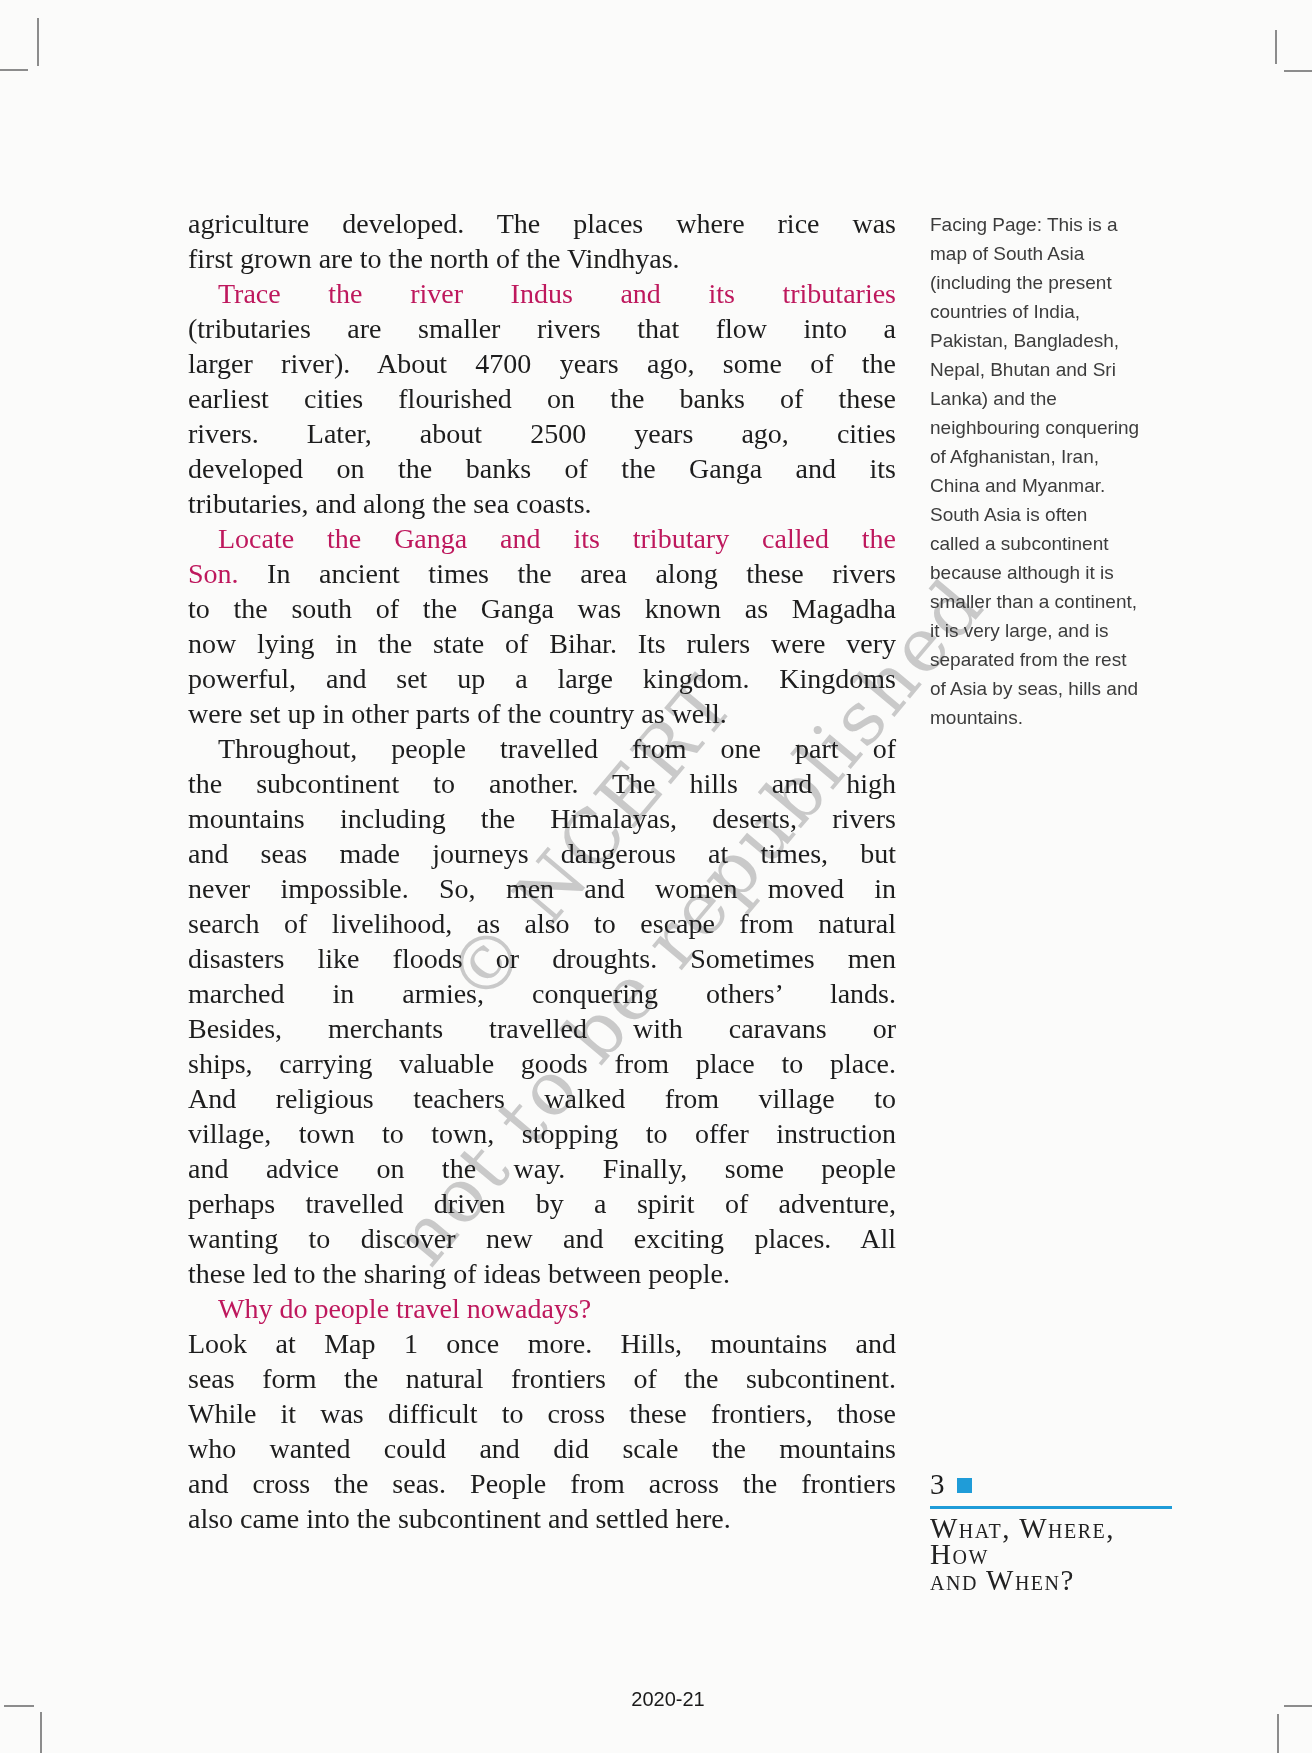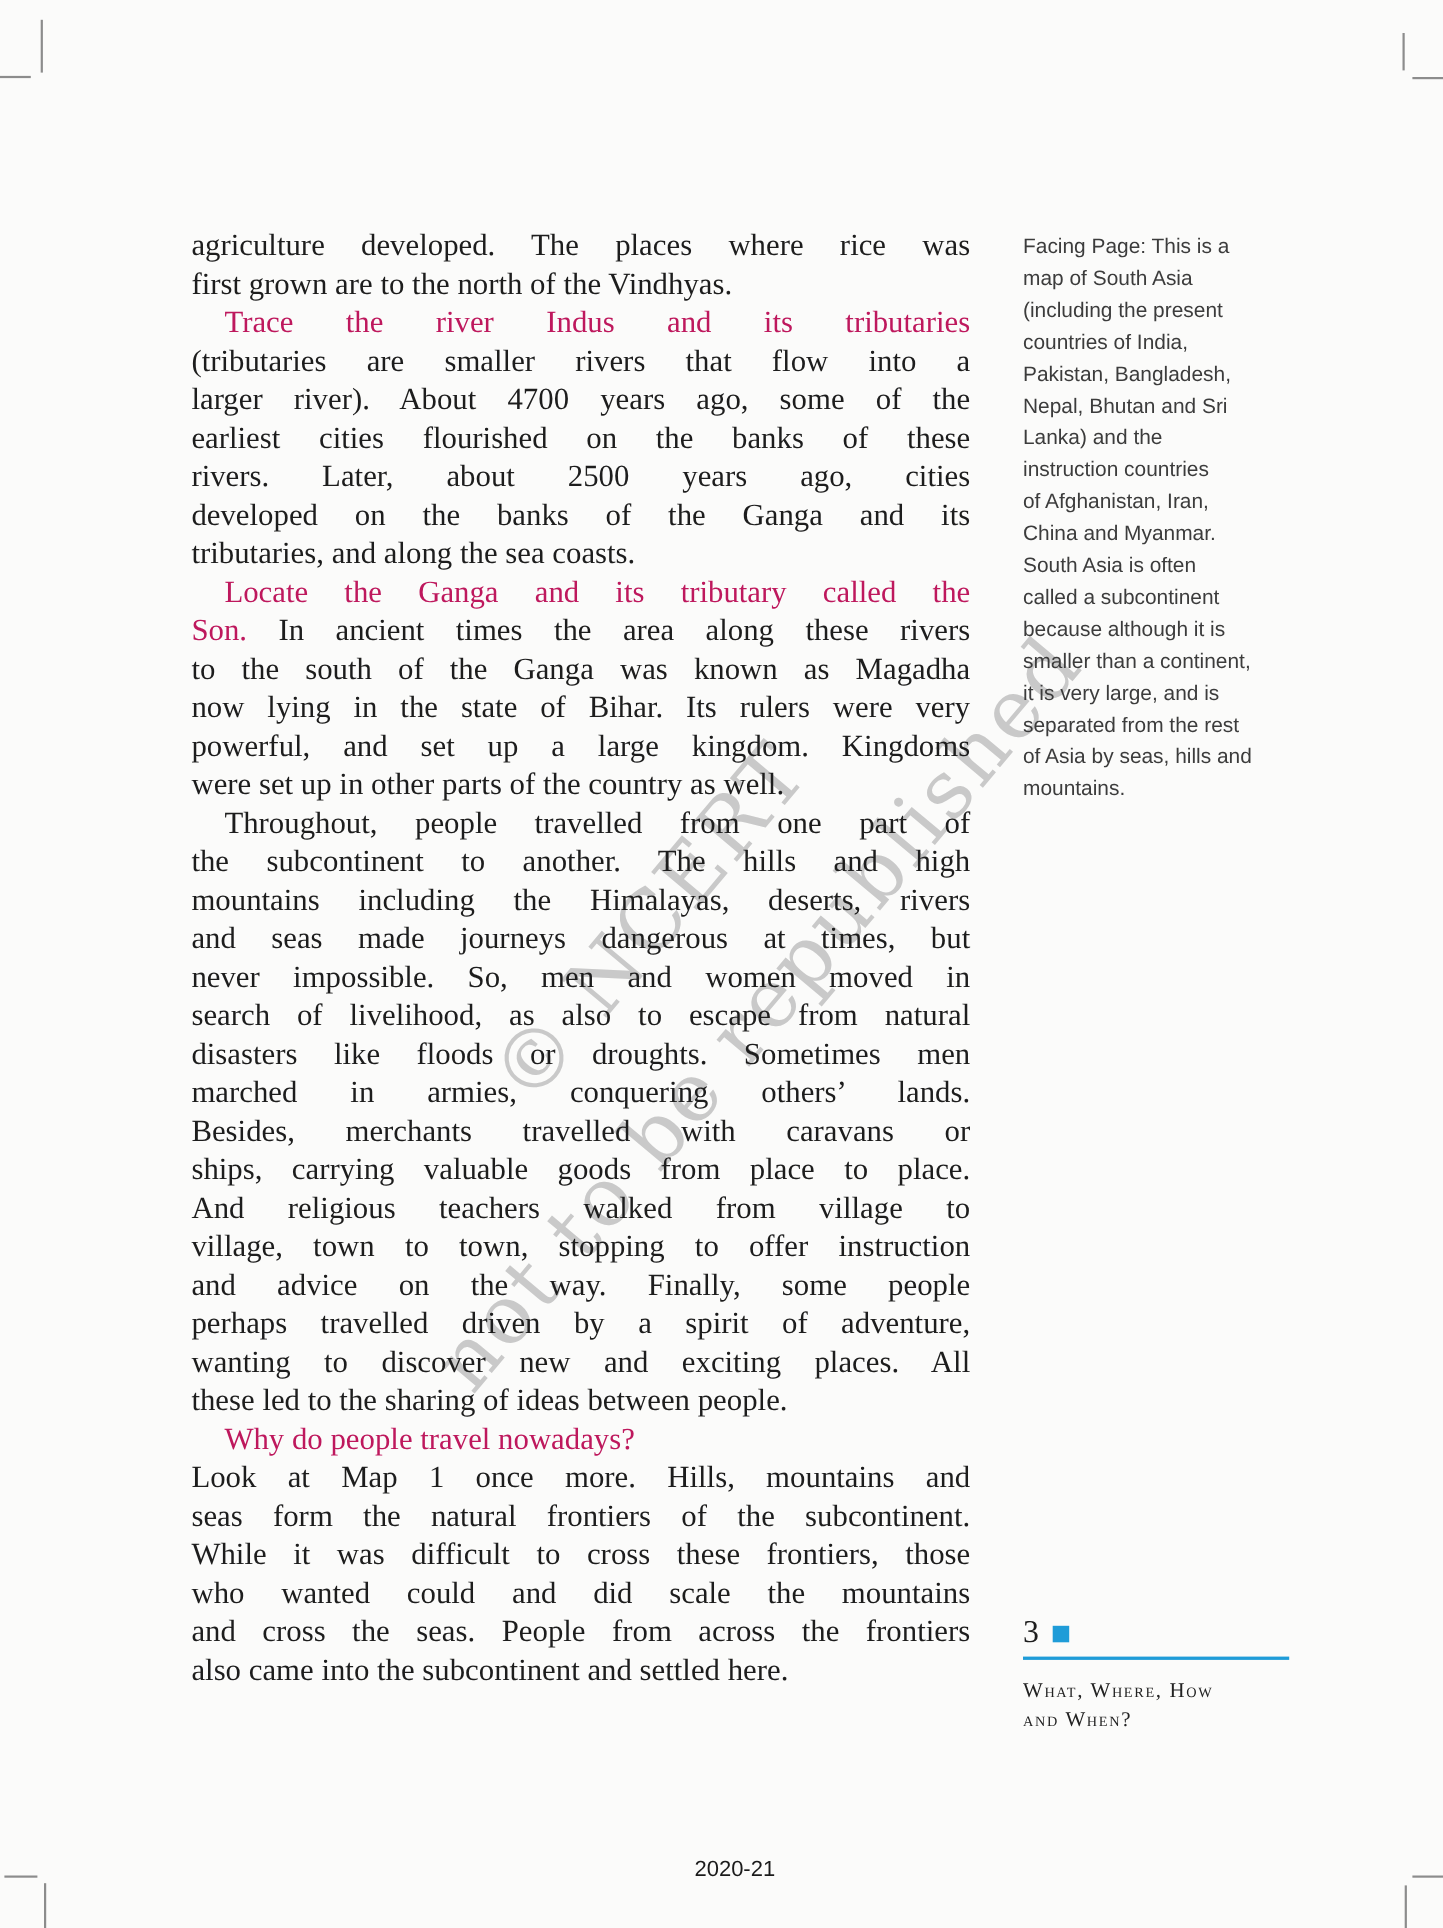--- a/index.html
+++ b/index.html
@@ -24,21 +24,21 @@
     font-size:74px;
     line-height:128px;
     letter-spacing:3px;
     color:#c9c9c9;
     white-space:nowrap;
     z-index:0;
   }
   
   .article{
     position:absolute;
-    left:174px;top:206px;width:708px;
+    left:188px;top:206px;width:708px;
     font-size:28px;
     line-height:35px;
     color:#1d1d1d;
     z-index:1;
   }
   .bline{width:708px;}
   .bline.just{text-align:justify;text-align-last:justify;}
   .bline.ind{text-indent:30px;}
   .m{color:#be185d;}
   .i{}
@@ -59,24 +59,24 @@
     z-index:1;
   }
   .pagenum-row{display:flex;align-items:center;height:28px;}
   .pagenum{
     font-family:"Liberation Serif", serif;
     font-size:29px;color:#1d1d1d;line-height:28px;
   }
   .blue-square{width:15px;height:15px;background:#1f9cd8;margin-left:12px;margin-top:2px;}
   .blue-rule{height:3px;background:#1f9cd8;margin-top:8px;width:242px;}
   .chapter-title{
-    margin-top:16px;
+    margin-top:6px;
     font-family:"Liberation Serif", serif;
     font-variant:small-caps;
-    font-size:19px;
+    font-size:29px;
     letter-spacing:1.5px;
     line-height:26px;
     color:#222222;
   }
   
   .year{
     position:absolute;
     left:0;top:1688px;width:1312px;
     text-align:center;
     font-family:"Liberation Sans", sans-serif;
@@ -147,21 +147,21 @@
     </div>
 
   <div class="sidebar">
       <div>Facing Page: This is a</div>
       <div>map of South Asia</div>
       <div>(including the present</div>
       <div>countries of India,</div>
       <div>Pakistan, Bangladesh,</div>
       <div>Nepal, Bhutan and Sri</div>
       <div>Lanka) and the</div>
-      <div>instruction countries</div>
+      <div>neighbouring conquering</div>
       <div>of Afghanistan, Iran,</div>
       <div>China and Myanmar.</div>
       <div>South Asia is often</div>
       <div>called a subcontinent</div>
       <div>because although it is</div>
       <div>smaller than a continent,</div>
       <div>it is very large, and is</div>
       <div>separated from the rest</div>
       <div>of Asia by seas, hills and</div>
       <div>mountains.</div>

